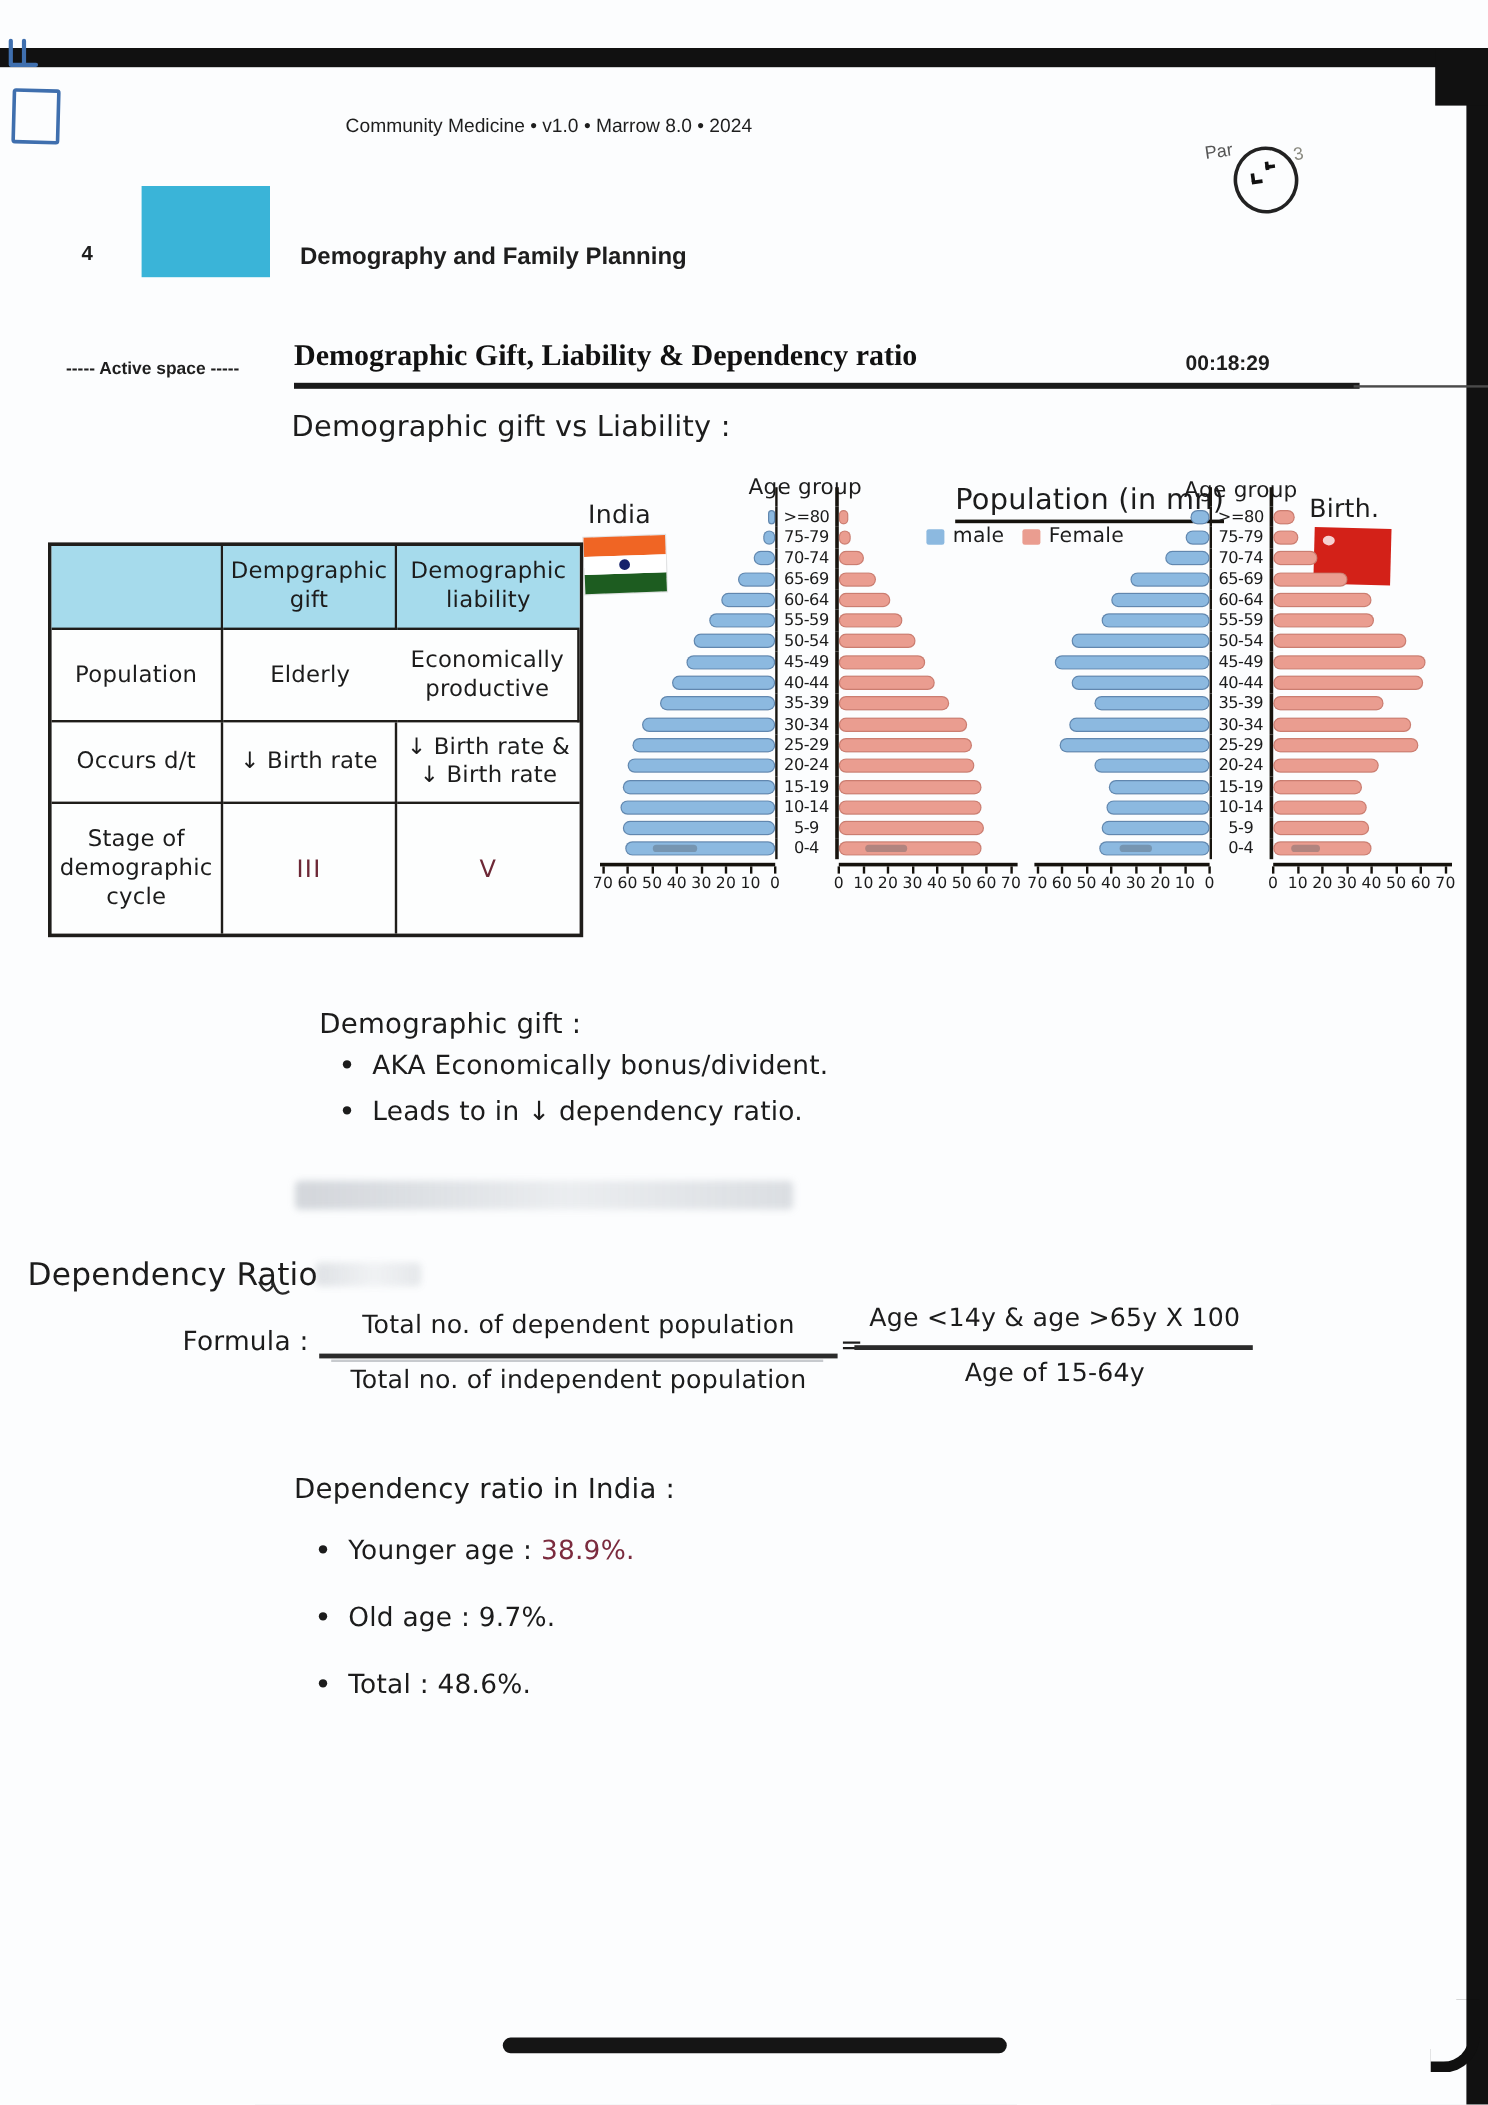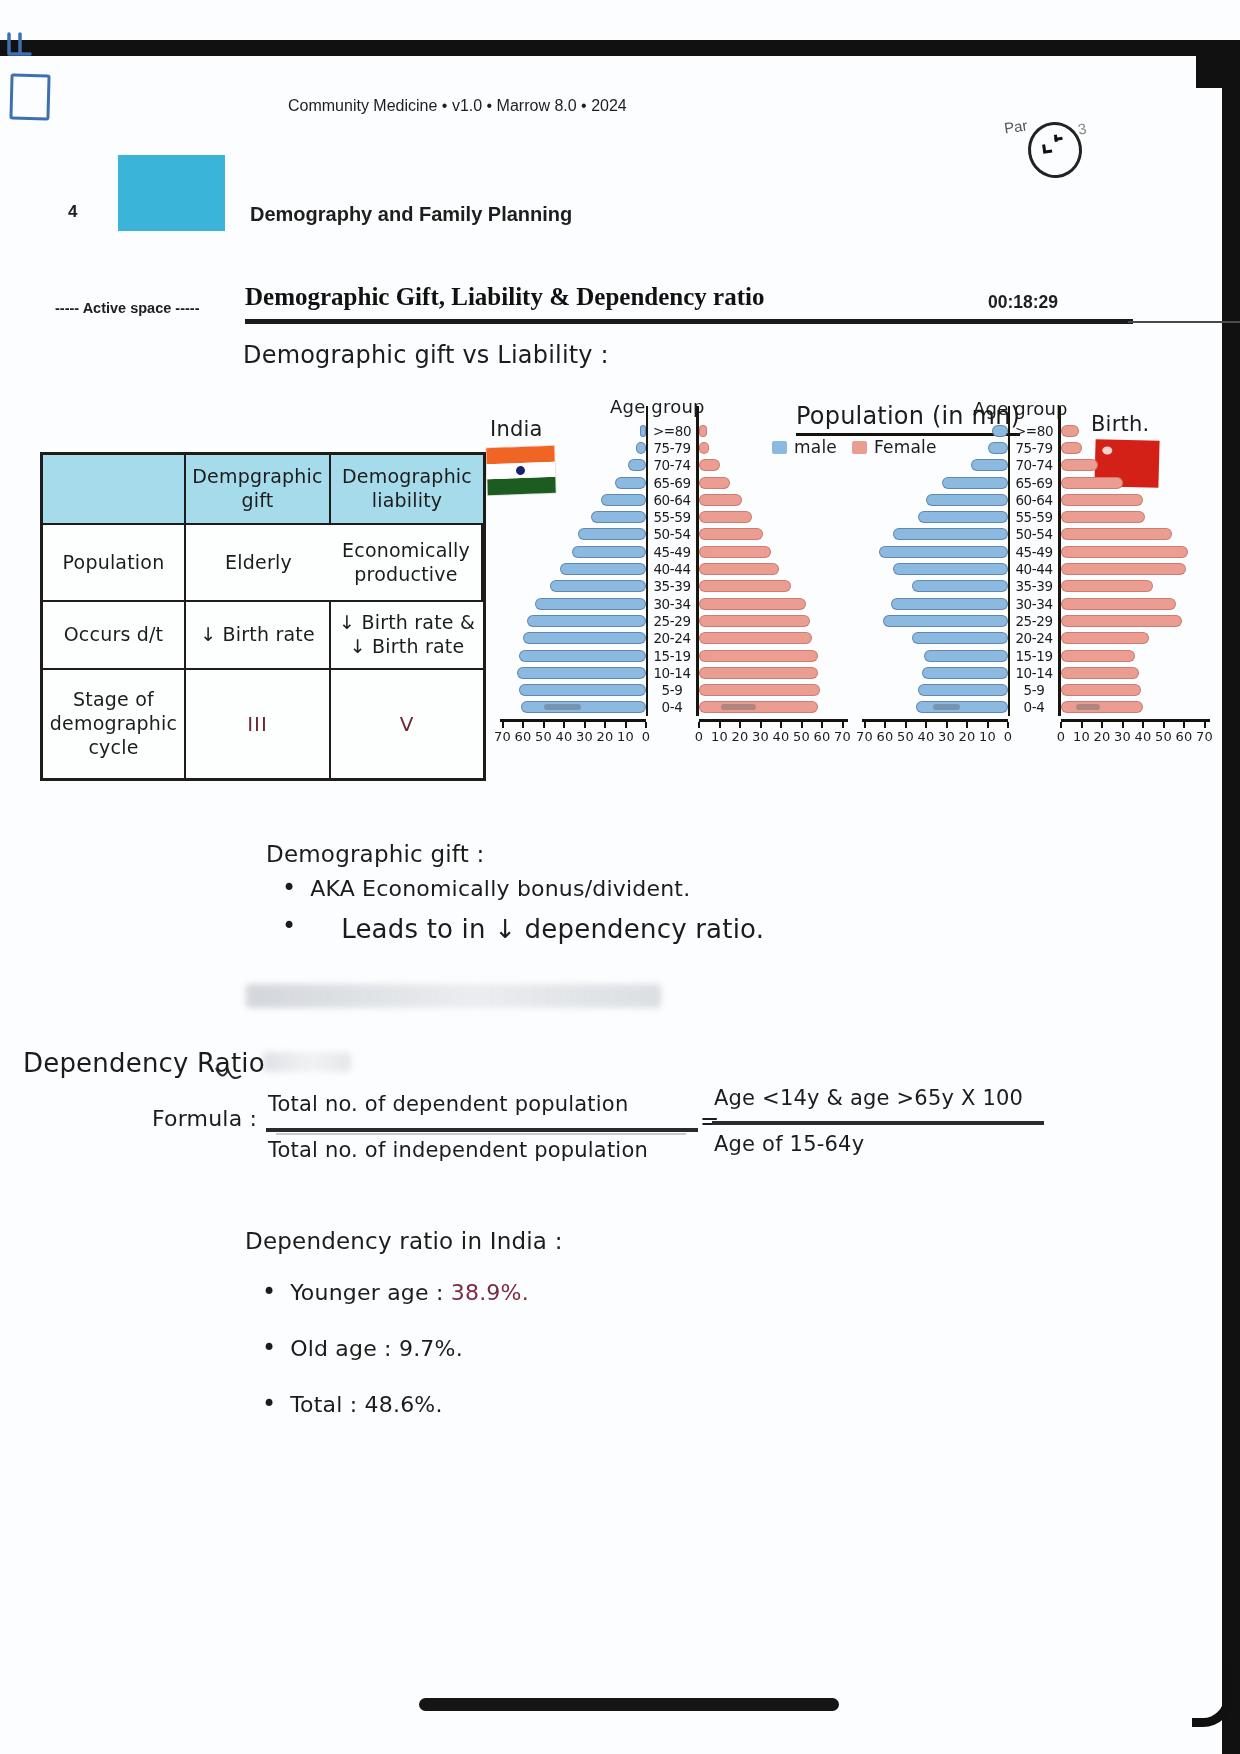--- a/index.html
+++ b/index.html
@@ -77,21 +77,21 @@
   .sw.f{background:#ea9d90;}
   
   .bullet{display:flex;gap:14px;align-items:flex-start;}
   .bullet .dot{font-size:24px;line-height:1;}
   
   .ghost{background:linear-gradient(90deg,rgba(115,125,138,.30),rgba(115,125,138,.12) 55%,rgba(115,125,138,.24));
          filter:blur(3px);border-radius:4px;}
   
   .frac-line{background:#2b2b2b;height:4px;}
   .frac-shadow{background:#9aa0a6;height:2px;opacity:.55;}
-  .centered{}
+  .centered{text-align:center;}
 </style>
 </head>
 <body>
 
 <div id="page">
 
   <div class="abs bar-top"></div>
   <div class="abs bar-right"></div>
   <div class="abs corner-tr"></div>
   <div class="abs bar-bottom"></div>
@@ -564,21 +564,21 @@
       </div>
     </div>
 
   <div class="abs hand" style="left:266px;top:841px;font-size:23px;">Demographic gift :</div>
   <div class="abs bullet" style="left:282px;top:876px;">
     <span class="dot">•</span>
     <span class="hand" style="font-size:22px;">AKA Economically bonus/divident.</span>
   </div>
   <div class="abs bullet" style="left:282px;top:914px;">
     <span class="dot">•</span>
-    <span class="hand" style="font-size:26px;margin-left:31px;">Leads to in ↓ dependency ratio.</span>
+    <span class="hand" style="font-size:22px;">Leads to in ↓ dependency ratio.</span>
   </div>
 
   <div class="abs ghost" style="left:246px;top:984px;width:415px;height:24px;"></div>
   <div class="abs ghost" style="left:263px;top:1052px;width:88px;height:20px;opacity:.7;"></div>
 
   <div class="abs hand" style="left:23px;top:1048px;font-size:26px;">Dependency Ratio</div>
   <svg class="abs" style="left:212px;top:1062px;" width="40" height="24">
     <path d="M4 6 q6 14 12 2 q4 12 13 6" stroke="#2a2a2a" stroke-width="2" fill="none"></path>
   </svg>
 

